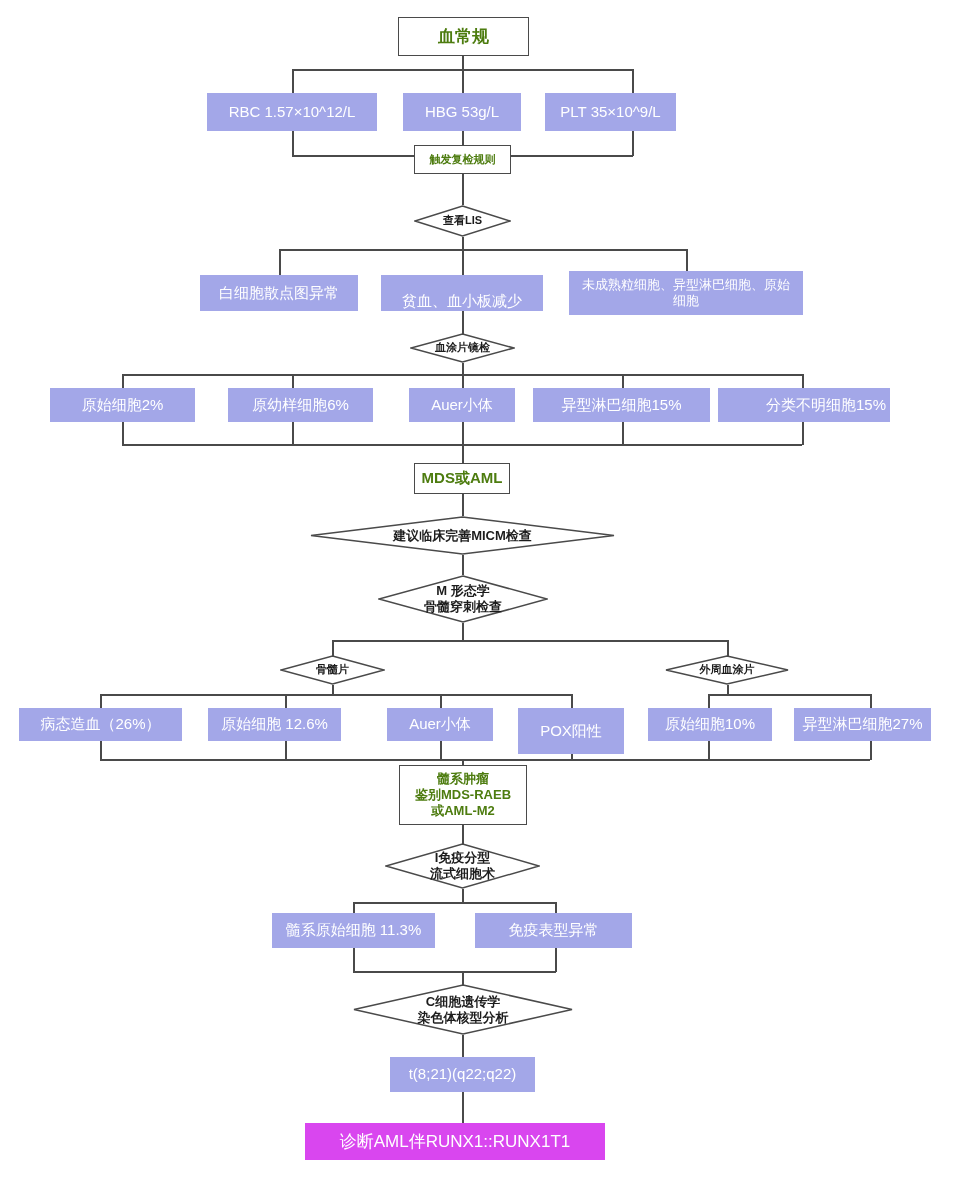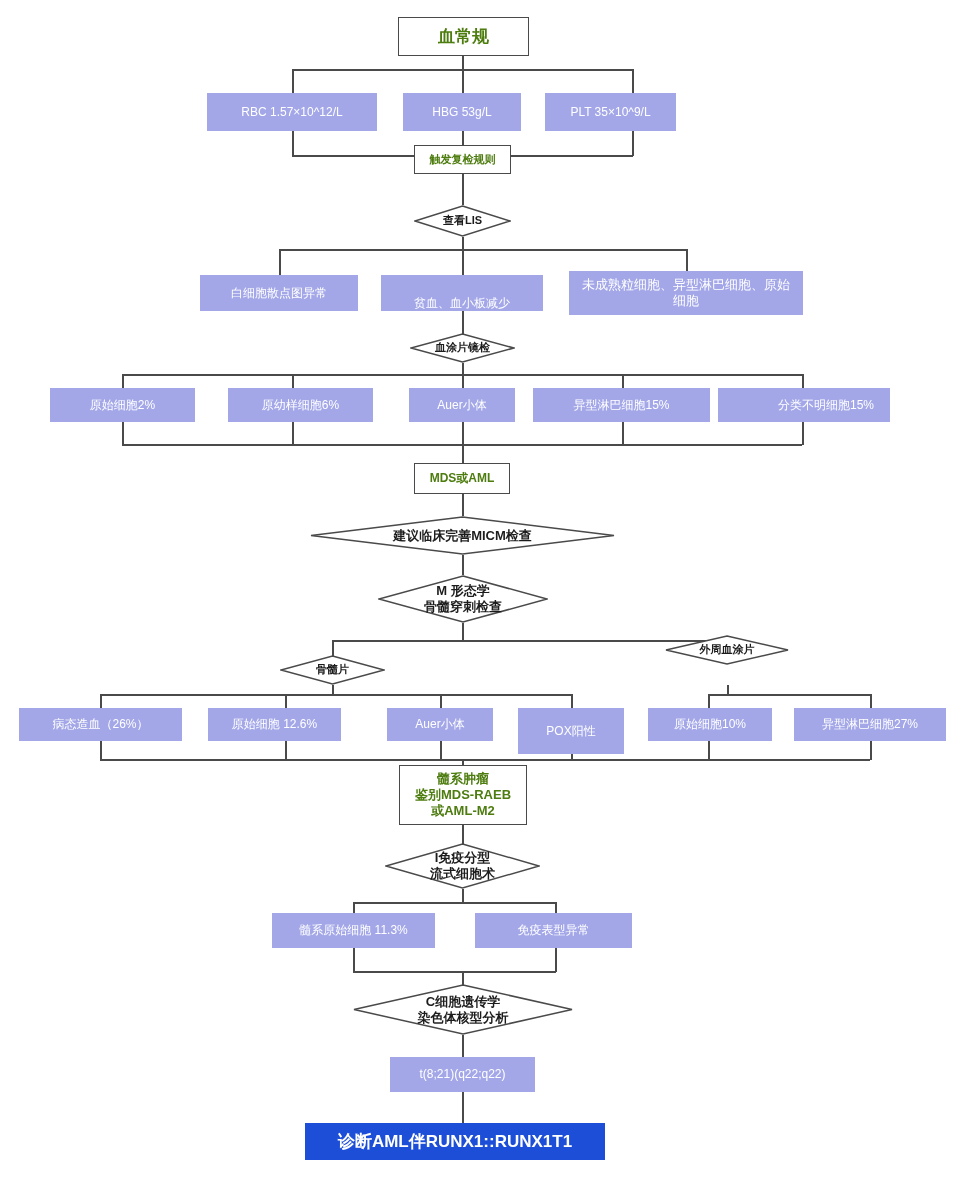--- a/index.html
+++ b/index.html
@@ -28,23 +28,23 @@
     border: 1.5px solid #4a4a4a;
     color: #4d7c0f;
     font-weight: bold;
   }
   .box-purple {
     background: #a3a7e8;
     color: #ffffff;
     border: none;
   }
   .box-green {
-    background: #1d4ed8;
+    background: #d946ef;
     color: #ffffff;
-    font-weight: bold;
+    font-weight: normal;
   }
 
   
   .diamond { position: absolute; z-index: 3; }
   .diamond .dshape {
     position: absolute; left: 0; top: 0; width: 100%; height: 100%;
   }
   .diamond .dlabel {
     position: absolute; left: 0; top: 0; width: 100%; height: 100%;
     display: flex; align-items: center; justify-content: center;
@@ -53,21 +53,21 @@
     pointer-events: none;
   }
 
   
   .ln { position: absolute; background: #4a4a4a; z-index: 1; }
   .v { width: 1.5px; }
   .h { height: 1.5px; }
 
   .txt-sm { font-size: 11px; }
   .txt-md { font-size: 13px; }
-  .txt-lg { font-size: 12px; }
+  .txt-lg { font-size: 15px; }
   .txt-xl { font-size: 17px; }
 </style>
 </head>
 <body>
 
 <div id="canvas">
 
   <div class="node rect-white txt-xl" style="left:398px; top:17px; width:131px; height:39px;">
     <span>血常规</span>
   </div>
@@ -196,21 +196,21 @@
   <div class="ln v" style="left:332px; top:640px; height:17px;"></div>
   <div class="ln v" style="left:727px; top:640px; height:17px;"></div>
 
   <div class="diamond" style="left:280px; top:655px; width:105px; height:30px;">
     <svg class="dshape" viewBox="0 0 105 30" preserveAspectRatio="none">
       <polygon points="52.5,1 104,15 52.5,29 1,15" fill="#ffffff" stroke="#4a4a4a" stroke-width="1.5"></polygon>
     </svg>
     <div class="dlabel txt-sm">骨髓片</div>
   </div>
 
-  <div class="diamond" style="left:665px; top:635px; width:124px; height:30px;">
+  <div class="diamond" style="left:665px; top:655px; width:124px; height:30px;">
     <svg class="dshape" viewBox="0 0 124 30" preserveAspectRatio="none">
       <polygon points="62,1 123,15 62,29 1,15" fill="#ffffff" stroke="#4a4a4a" stroke-width="1.5"></polygon>
     </svg>
     <div class="dlabel txt-sm">外周血涂片</div>
   </div>
 
   <div class="ln v" style="left:332px; top:685px; height:10px;"></div>
   <div class="ln h" style="left:100px; top:694px; width:472px;"></div>
   <div class="ln v" style="left:100px; top:694px; height:15px;"></div>
   <div class="ln v" style="left:285px; top:694px; height:15px;"></div>
@@ -230,21 +230,21 @@
   </div>
   <div class="node box-purple txt-lg" style="left:387px; top:708px; width:106px; height:33px;">
     <span>Auer小体</span>
   </div>
   <div class="node box-purple txt-lg" style="left:518px; top:708px; width:106px; height:46px;">
     <span>POX阳性</span>
   </div>
   <div class="node box-purple txt-lg" style="left:648px; top:708px; width:124px; height:33px;">
     <span>原始细胞10%</span>
   </div>
-  <div class="node box-purple txt-lg" style="left:794px; top:708px; width:152px; height:33px;">
+  <div class="node box-purple txt-lg" style="left:794px; top:708px; width:137px; height:33px;">
     <span>异型淋巴细胞27%</span>
   </div>
 
   <div class="ln v" style="left:100px; top:741px; height:19px;"></div>
   <div class="ln v" style="left:285px; top:741px; height:19px;"></div>
   <div class="ln v" style="left:440px; top:741px; height:19px;"></div>
   <div class="ln v" style="left:571px; top:741px; height:19px;"></div>
   <div class="ln v" style="left:708px; top:741px; height:19px;"></div>
   <div class="ln v" style="left:870px; top:741px; height:19px;"></div>
   <div class="ln h" style="left:100px; top:759px; width:770px;"></div>

